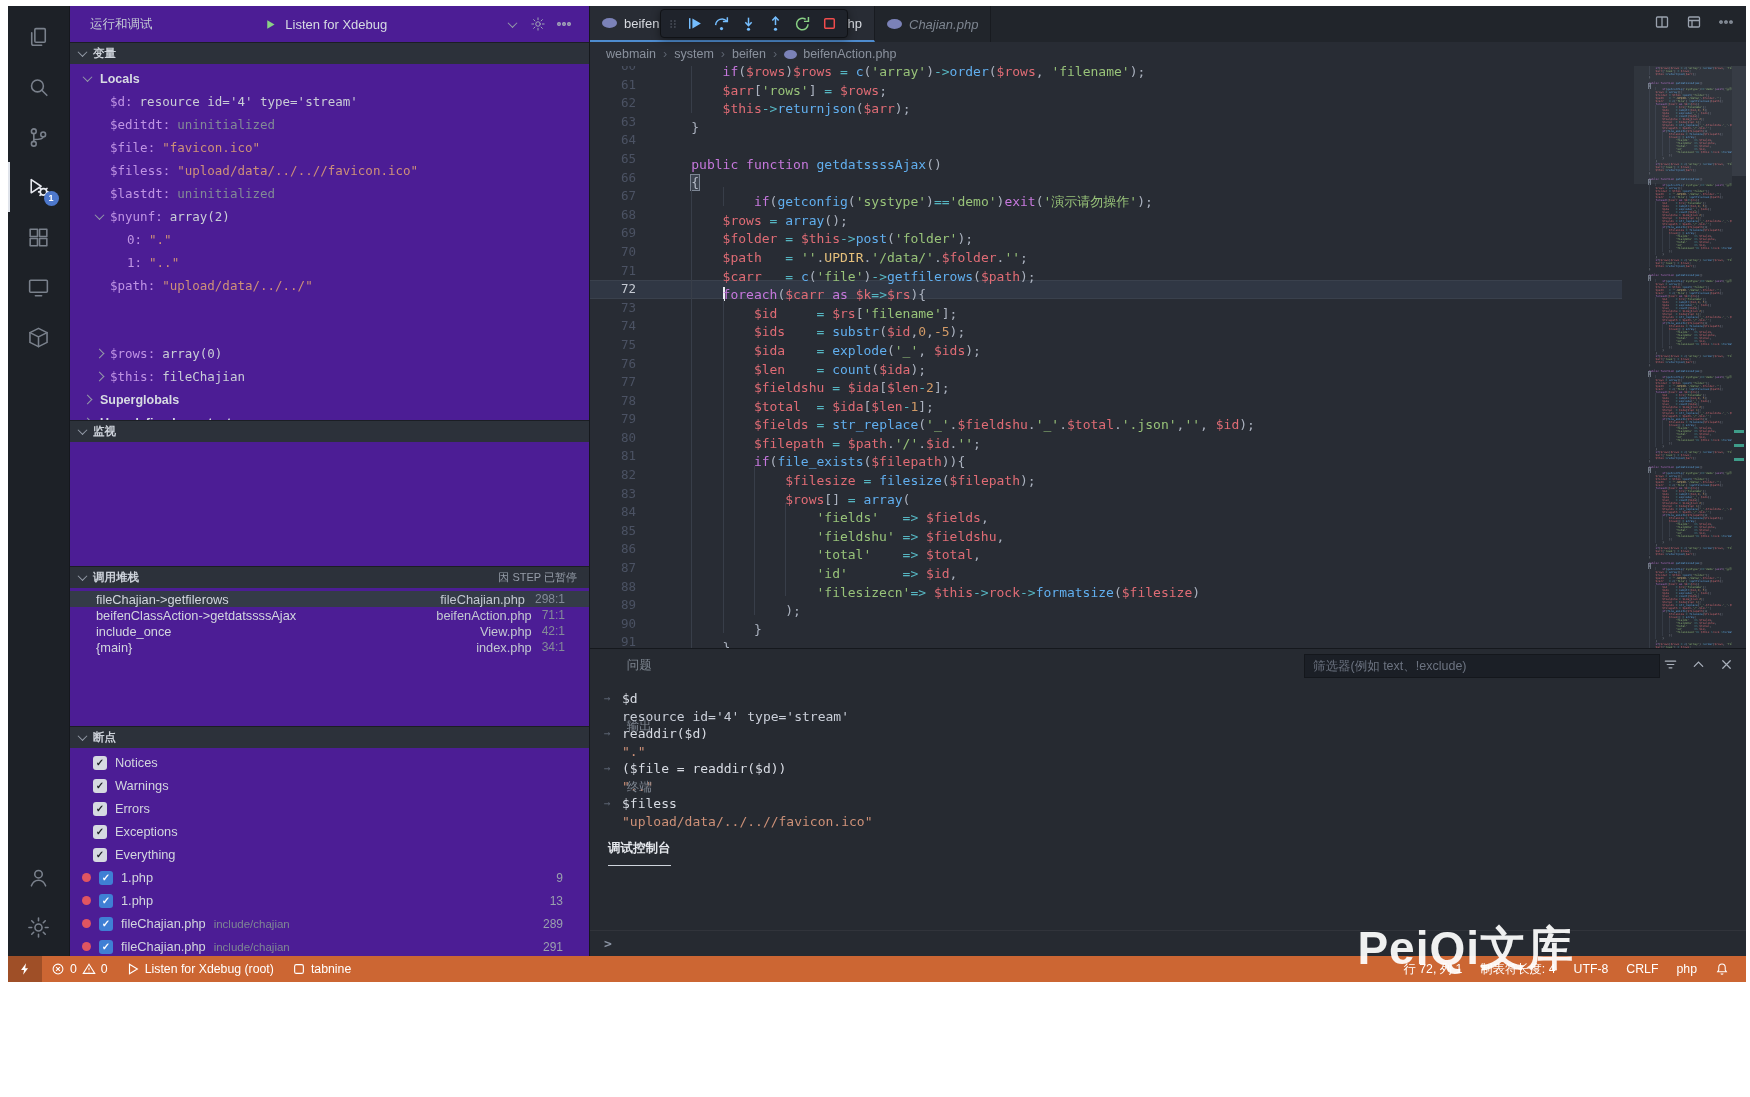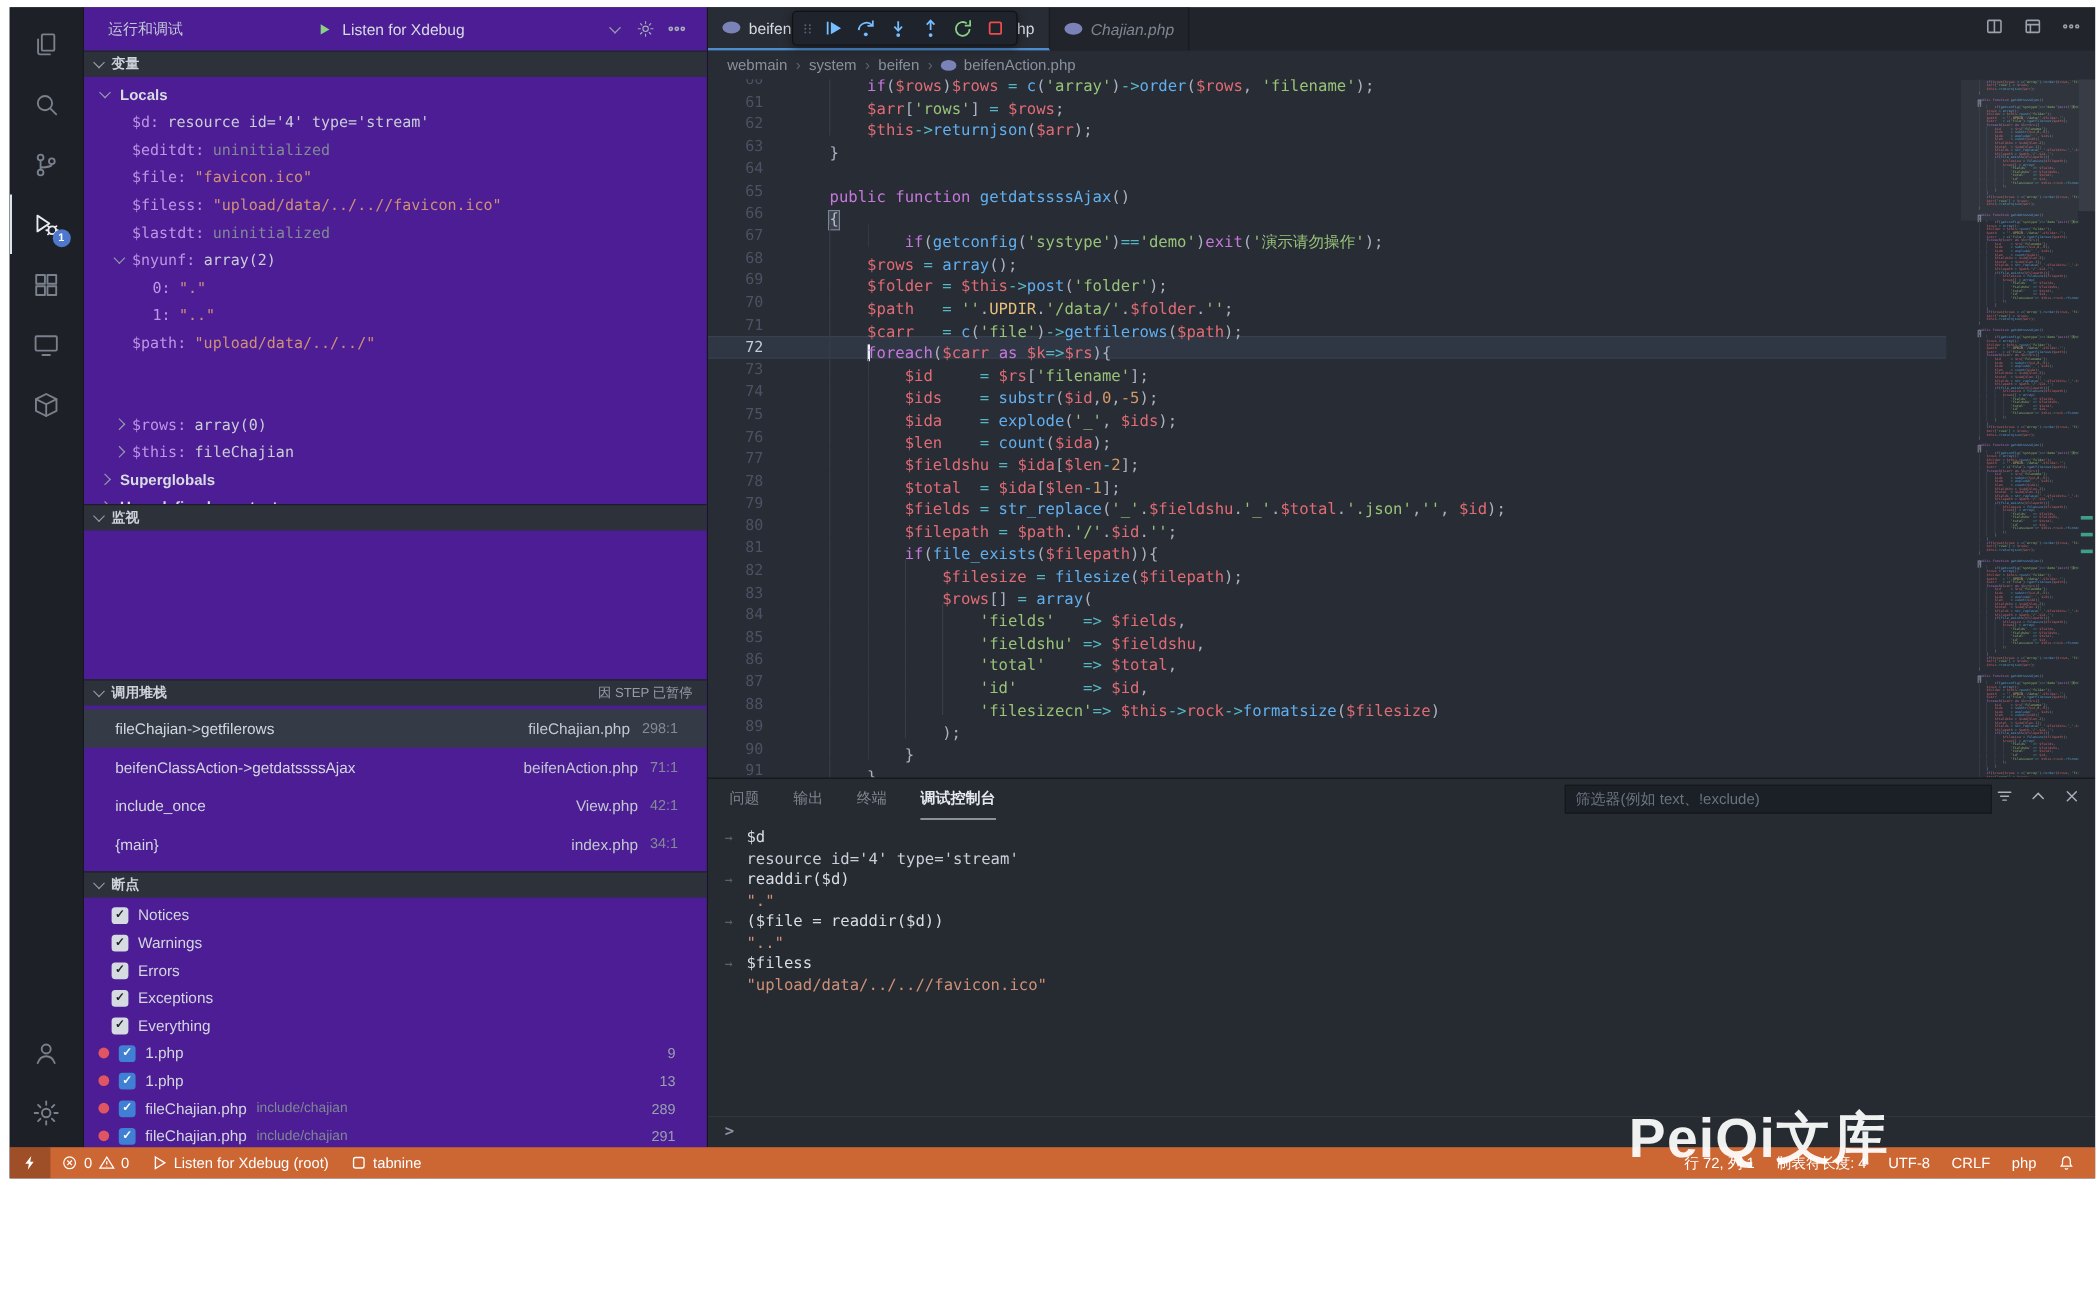--- a/index.html
+++ b/index.html
@@ -30,21 +30,21 @@
 .sec-stack{height:160px;flex:none}
 .sec-bp{flex:1}
 .tree-chev{width:7px;height:7px;border-right:1.5px solid #949ba7;border-bottom:1.5px solid #949ba7;display:inline-block;flex:none;}
 .tree-chev.down{transform:rotate(45deg) translate(-1px,-1px);}
 .tree-chev.right{transform:rotate(-45deg);}
 .tree-chev.hidden{visibility:hidden;}
 .var-group-row{display:flex;align-items:center;gap:9px;height:23px;padding-left:14px;font-size:12.5px;font-weight:700;color:#d7dbe2;}
 .var-row{display:flex;align-items:center;gap:7px;height:23px;font-family:"DejaVu Sans Mono",monospace;font-size:12.5px;white-space:pre;overflow:hidden;}
 .vn{color:#bf94e4;}
 .vv-string{color:#ce9178}.vv-dim{color:#828996}.vv-plain{color:#c9cdd6}
-.cs-row{display:flex;align-items:center;height:32px;padding:0 24px 0 26px;font-size:12.8px;color:#d2d6de;gap:10px;}
+.cs-row{display:flex;align-items:center;height:16px;padding:0 24px 0 26px;font-size:12.8px;color:#d2d6de;gap:10px;}
 .cs-row.sel{background:#343b47;}
 .cs-fn{white-space:nowrap;}
 .cs-file{margin-left:auto;color:#c3c8d1;white-space:nowrap;}
 .cs-loc{color:#848b98;font-size:12px;}
 .bp-row{display:flex;align-items:center;height:23px;padding:0 26px 0 23px;gap:8px;font-size:12.8px;color:#d2d6de;}
 .bp-row.file{padding-left:12px;}
 .bp-dot{width:9px;height:9px;border-radius:50%;background:#e05561;flex:none;}
 .cb{width:14px;height:14px;border-radius:3px;background:#d6dae1;color:#1e2126;font-size:10px;line-height:14px;text-align:center;flex:none;font-weight:700;}
 .cb.blue{background:#3f7fd4;color:#fff;}
 .bp-path{color:#7f8794;font-size:11.5px;}
@@ -85,21 +85,21 @@
 .minimap{position:absolute;top:0;right:14px;width:98px;bottom:0;overflow:hidden;opacity:.85;}
 .minimap-line{display:flex;height:3px;line-height:3px;white-space:pre;font-family:"DejaVu Sans Mono",monospace;font-size:2.8px;}
 .mm-view{position:absolute;left:0;right:0;top:0;height:118px;background:rgba(200,215,235,.06);}
 .ovr{position:absolute;right:0;top:0;width:14px;bottom:0;}
 .ovr-thumb{position:absolute;top:0;left:0;width:14px;height:110px;background:rgba(125,135,150,.18);}
 .ovr-mark{position:absolute;left:2px;width:10px;height:3px;background:#3f9d8a;}
 
 
 .panel{height:308px;flex:none;background:#262a31;border-top:1px solid #15181d;display:flex;flex-direction:column;position:relative;}
 .panel-tabs{height:34px;display:flex;align-items:center;flex:none;position:relative;}
-.panel-tabs-strip{display:flex;align-items:center;gap:28px;padding-left:18px;height:34px;}
+.panel-tabs-strip{display:flex;align-items:center;gap:28px;padding-left:18px;height:34px;flex-direction:column;}
 .ptab{font-size:12.5px;color:#7d8590;height:34px;line-height:33px;}
 .ptab.active{color:#e6e9ee;border-bottom:1px solid #cfd4dc;font-weight:700;}
 .panel-filter{position:absolute;right:86px;top:5px;width:356px;height:24px;background:#1b1f26;border:1px solid #14171c;color:#c9cdd6;font-size:12.5px;padding:0 8px;outline:none;font-family:"Liberation Sans",sans-serif;}
 .panel-filter::placeholder{color:#6c7380;}
 .panel-icons{position:absolute;right:12px;top:0;height:34px;display:flex;align-items:center;gap:13px;color:#aab1bc;}
 .panel-icons svg{width:15px;height:15px;fill:none;stroke:currentColor;stroke-width:1.3;stroke-linecap:round;}
 .console{flex:1;overflow:hidden;padding:7px 0 0 14px;font-family:"DejaVu Sans Mono",monospace;font-size:13px;}
 .con-row{display:flex;height:17.5px;line-height:17.5px;white-space:pre;}
 .con-arrow{width:18px;color:#59616f;font-size:11px;flex:none;}
 .cl-in{color:#d8dce4}.cl-plain{color:#c9ced8}.cl-string{color:#ce9178}

